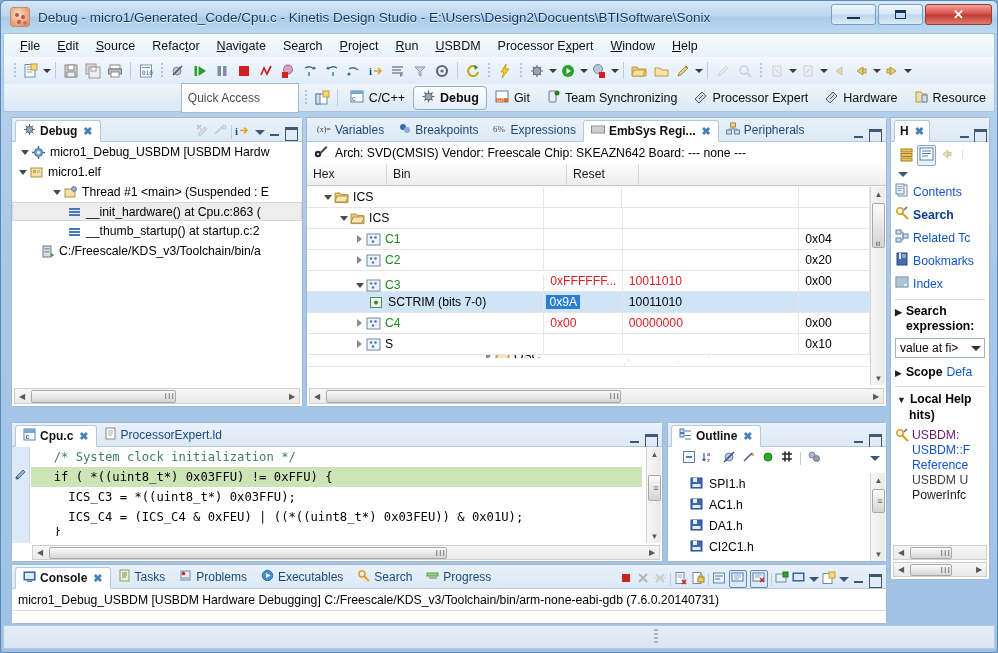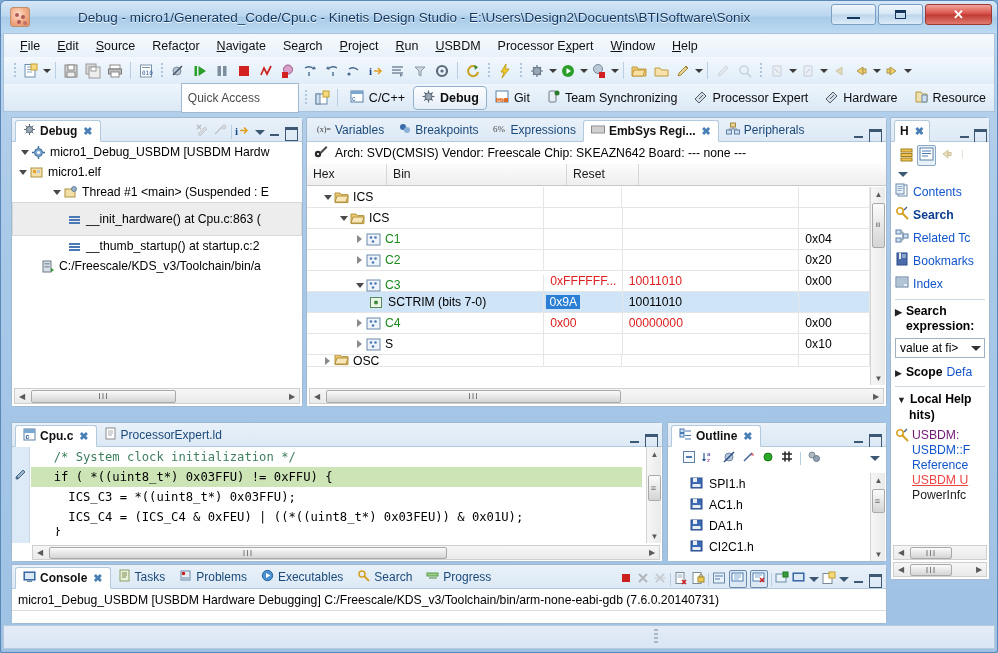--- a/index.html
+++ b/index.html
@@ -16,21 +16,21 @@
     position: absolute; left: 0; top: 0; width: 998px; height: 653px;
     background: linear-gradient(180deg,#b9d4ee 0%, #a8c8e8 40%, #9fc2e4 100%);
     border: 1px solid #5a88b8;
     border-radius: 6px 6px 3px 3px;
     overflow: hidden;
   }
   #titlebar {
     position: absolute; left: 0; top: 0; width: 996px; height: 32px;
     background: linear-gradient(180deg,#d6e7f7 0%, #bcd7ef 45%, #a9cbe9 52%, #bcd9f1 100%);
     border-radius: 5px 5px 0 0;
-    display: flex; align-items: center; gap: 40px;
+    display: flex; align-items: center;
   }
   #app-icon {
     width: 20px; height: 20px; margin-left: 9px; margin-right: 8px;
     border-radius: 3px; flex: none;
     background: radial-gradient(circle at 40% 35%, #fde3d2 0%, #f4b08c 45%, #d98a60 100%);
     border: 1px solid #c08f6c;
     position: relative;
   }
   #app-icon::after {
     content:""; position:absolute; left:4px; top:5px; width:4px; height:4px;
@@ -152,21 +152,21 @@
   .hexedit { background:#2a7fd4; color:#fff; padding:0 3px; }
   
   .code-area { font-family: "DejaVu Sans Mono", monospace; font-size: 12.2px; }
   .code-line { height: 20px; line-height: 20px; white-space: pre; padding-left: 8px; }
   .code-line.hl { background: #cce4b6; }
   .cmt { color:#3f7f5f; }
   
   .hscroll { position:absolute; left:2px; right:2px; bottom:2px; height:16px; background:linear-gradient(180deg,#f6f6f6,#eaeaea); border:1px solid #cfcfcf; display:flex; align-items:center; }
   .vscroll { position:absolute; right:1px; top:0; bottom:16px; width:15px; background:linear-gradient(90deg,#f6f6f6,#eaeaea); border-left:1px solid #d4d4d4; }
   .sb-arrow { width:14px; height:14px; display:flex; align-items:center; justify-content:center; color:#5a5a5a; font-size:8px; flex:none; }
-  .sb-thumb { background:linear-gradient(180deg,#fbfbfb,#d4d4d4); border:1px solid #a9a9a9; border-radius:2px; display:flex; align-items:center; justify-content:center; color:#6a6a6a; font-size:9px; letter-spacing:1px; }
+  .sb-thumb { background:linear-gradient(180deg,#fbfbfb,#d4d4d4); border:1px solid #a9a9a9; border-radius:2px; display:flex; align-items:center; justify-content:flex-end; color:#6a6a6a; font-size:9px; letter-spacing:1px; }
   .help-link { color:#1155cc; font-size:12.2px; display:flex; align-items:center; gap:4px; padding:3px 0 3px 4px; white-space:nowrap; }
   .help-link.bold { font-weight:bold; color:#0b3d91; }
   
   #statusbar {
     position:absolute; left:2px; bottom:3px; width:992px; height:24px;
     background: linear-gradient(180deg,#e3ecf7 0%,#dbe6f4 100%);
     border:1px solid #b6cadd; display:flex; align-items:center;
   }
   .grip { width:4px; height:16px; background: repeating-linear-gradient(180deg,#a8b8c8 0 2px,transparent 2px 4px); }
 </style>
@@ -571,21 +571,21 @@
           <span class="twist open"></span>
           <span class="ico">
             <svg width="15" height="15">
                 <rect x="2" y="4" width="10" height="8" fill="#f3dfa8" stroke="#b09340"></rect>
                 <circle cx="11" cy="4" r="2.4" fill="#9ab4cc" stroke="#5a7a9a"></circle>
               </svg>
           </span>
           <span>Thread #1 &lt;main&gt; (Suspended : E</span>
         </div>
 
-        <div class="trow" style="padding-left:54px;background:#ededed;border:1px solid #d8d8d8;height:34px;">
+        <div class="trow" style="padding-left:54px;background:#ededed;border:1px solid #d8d8d8;height:19px;">
           <span class="ico">
             <svg width="15" height="15">
                 <rect x="2" y="4" width="11" height="2" fill="#4a7ab5"></rect>
                 <rect x="2" y="7" width="11" height="2" fill="#4a7ab5"></rect>
                 <rect x="2" y="10" width="11" height="2" fill="#4a7ab5"></rect>
               </svg>
           </span>
           <span>__init_hardware() at Cpu.c:863 (</span>
         </div>
 
@@ -826,21 +826,21 @@
                   <circle cx="7" cy="8.5" r="1.3" fill="#4a7ab5"></circle>
                 </svg>
             </span>
             <span>S</span>
           </div>
           <div class="c-hex"></div>
             <div class="c-bin"></div>
           <div class="c-reset">0x10</div>
         </div>
 
-        <div class="reg-row" style="height:12px;overflow:hidden;">
+        <div class="reg-row" style="height:12px;overflow:hidden;flex-direction:column;">
           <div class="c-name" style="padding-left:14px !important;height:12px;line-height:12px;">
             <span class="twist closed"></span>
             <span class="ico">
               <svg width="15" height="13">
                   <path d="M1 2h5l1.2 1.6H14v8H1z" fill="#f0c870" stroke="#b09340"></path>
                   <path d="M3 5h11l-2 6H1z" fill="#f8e6b8" stroke="#b09340"></path>
                 </svg>
             </span>
             <span>OSC</span>
           </div>
@@ -988,21 +988,21 @@
           <svg width="14" height="14">
               <circle cx="5" cy="5" r="3.2" fill="none" stroke="#d8a020" stroke-width="1.6"></circle>
               <path d="M7.5 7.5 L13 13" stroke="#d8a020" stroke-width="2"></path>
               <path d="M9 4 l3 -3" stroke="#4a6a8a" stroke-width="1.4"></path>
             </svg>
         </span>
         <div style="font-size:12.2px;line-height:15px;white-space:nowrap;">
           <div style="color:#701a75;">USBDM:</div>
           <div style="color:#1155cc;">USBDM::F</div>
           <div style="color:#1155cc;">Reference</div>
-          <div style="color:#ef4444;text-decoration:underline;">USBDM U</div>
+          <div style="color:#404040;">USBDM U</div>
           <div style="color:#222;">PowerInfc</div>
         </div>
       </div>
 
       <div class="hscroll" style="left:2px;right:2px;bottom:19px;height:15px;">
         <div class="sb-arrow">◀</div>
         <div class="sb-thumb" style="width:42px;height:12px;margin-left:2px;">
           <span>III</span>
         </div>
       </div>

